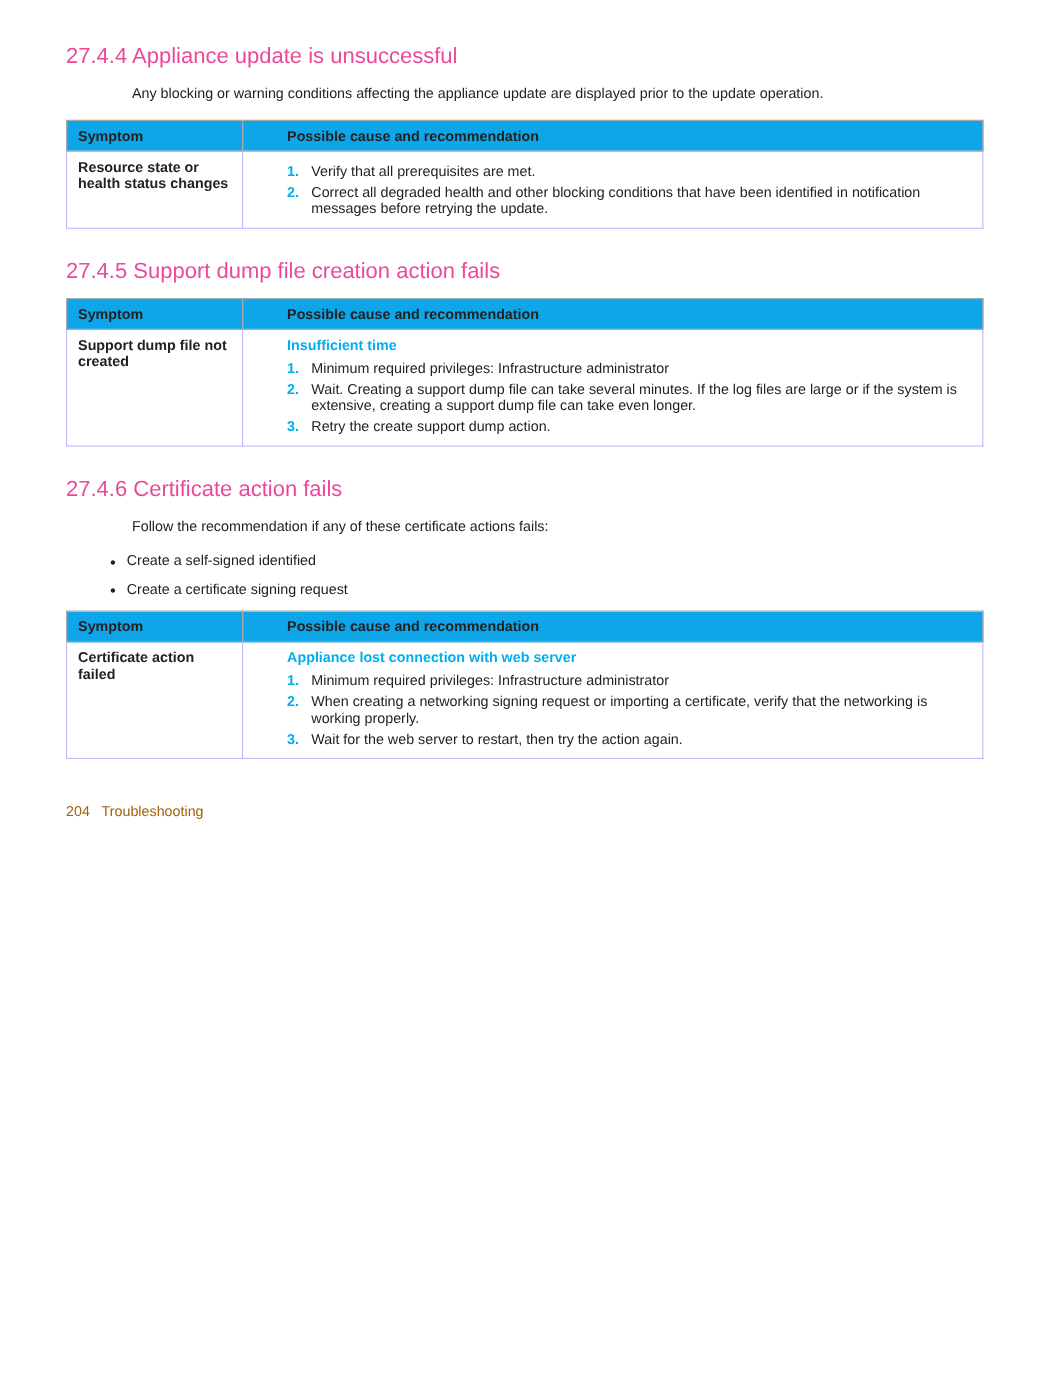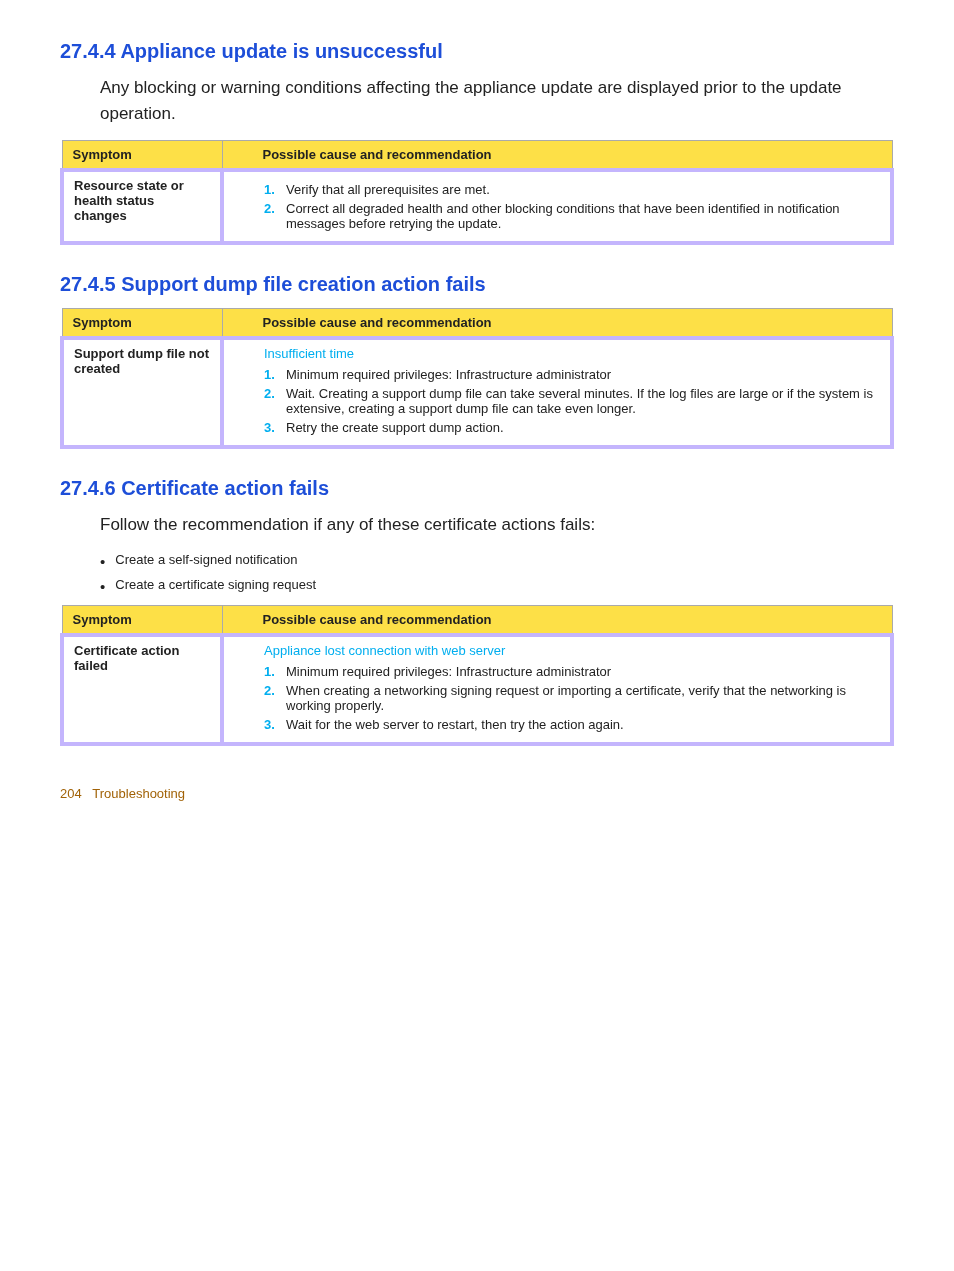--- a/index.html
+++ b/index.html
@@ -6,66 +6,66 @@
     body {
       font-family: Arial, Helvetica, sans-serif;
       font-size: 13px;
       color: #222;
       background: #fff;
       padding: 40px 60px 40px 60px;
       width: 954px;
       min-height: 1271px;
     }
     h2 {
-      color: #1d4ed8;
+      color: #ec4899;
       font-size: 20px;
-      font-weight: bold;
+      font-weight: normal;
       margin-bottom: 12px;
       margin-top: 0;
     }
     .section {
       margin-bottom: 28px;
     }
     .intro-text {
-      margin-left: 40px;
+      margin-left: 60px;
       margin-bottom: 14px;
-      font-size: 17px;
+      font-size: 13px;
       line-height: 1.5;
     }
     table {
       width: 100%;
       border-collapse: collapse;
       margin-bottom: 0;
       font-size: 13px;
     }
     table th {
-      background: #fde047;
+      background: #0ea5e9;
       border: 1px solid #aaa;
       padding: 6px 10px;
       font-weight: bold;
       text-align: left;
       font-size: 13px;
     }
     table td {
-      border: 4px solid #c4b5fd;
+      border: 1px solid #c4b5fd;
       padding: 6px 10px;
       vertical-align: top;
     }
     .symptom-col {
       width: 160px;
       font-weight: bold;
       font-size: 13px;
     }
     .cause-col {
       font-size: 13px;
       padding-left: 40px;
     }
     .cyan-text {
       color: #00aeef;
-      font-weight: normal;
+      font-weight: bold;
     }
     .numbered-list {
       margin: 4px 0 4px 0;
       padding-left: 0;
       list-style: none;
     }
     .numbered-list li {
       margin-bottom: 4px;
       padding-left: 0;
       display: flex;
@@ -172,21 +172,21 @@
       </tbody>
     </table>
   </div>
 </div>
 
 <div class="section">
   <h2>27.4.6 Certificate action fails</h2>
   <p class="intro-text">Follow the recommendation if any of these certificate actions fails:</p>
   <ul class="bullet-list">
     <li>
-        <span>Create a self-signed notification</span>
+        <span>Create a self-signed identified</span>
       </li>
     <li>
         <span>Create a certificate signing request</span>
       </li>
   </ul>
   <div class="table-wrap">
     <table>
       <thead>
         <tr>
           <th class="symptom-col">Symptom</th>

